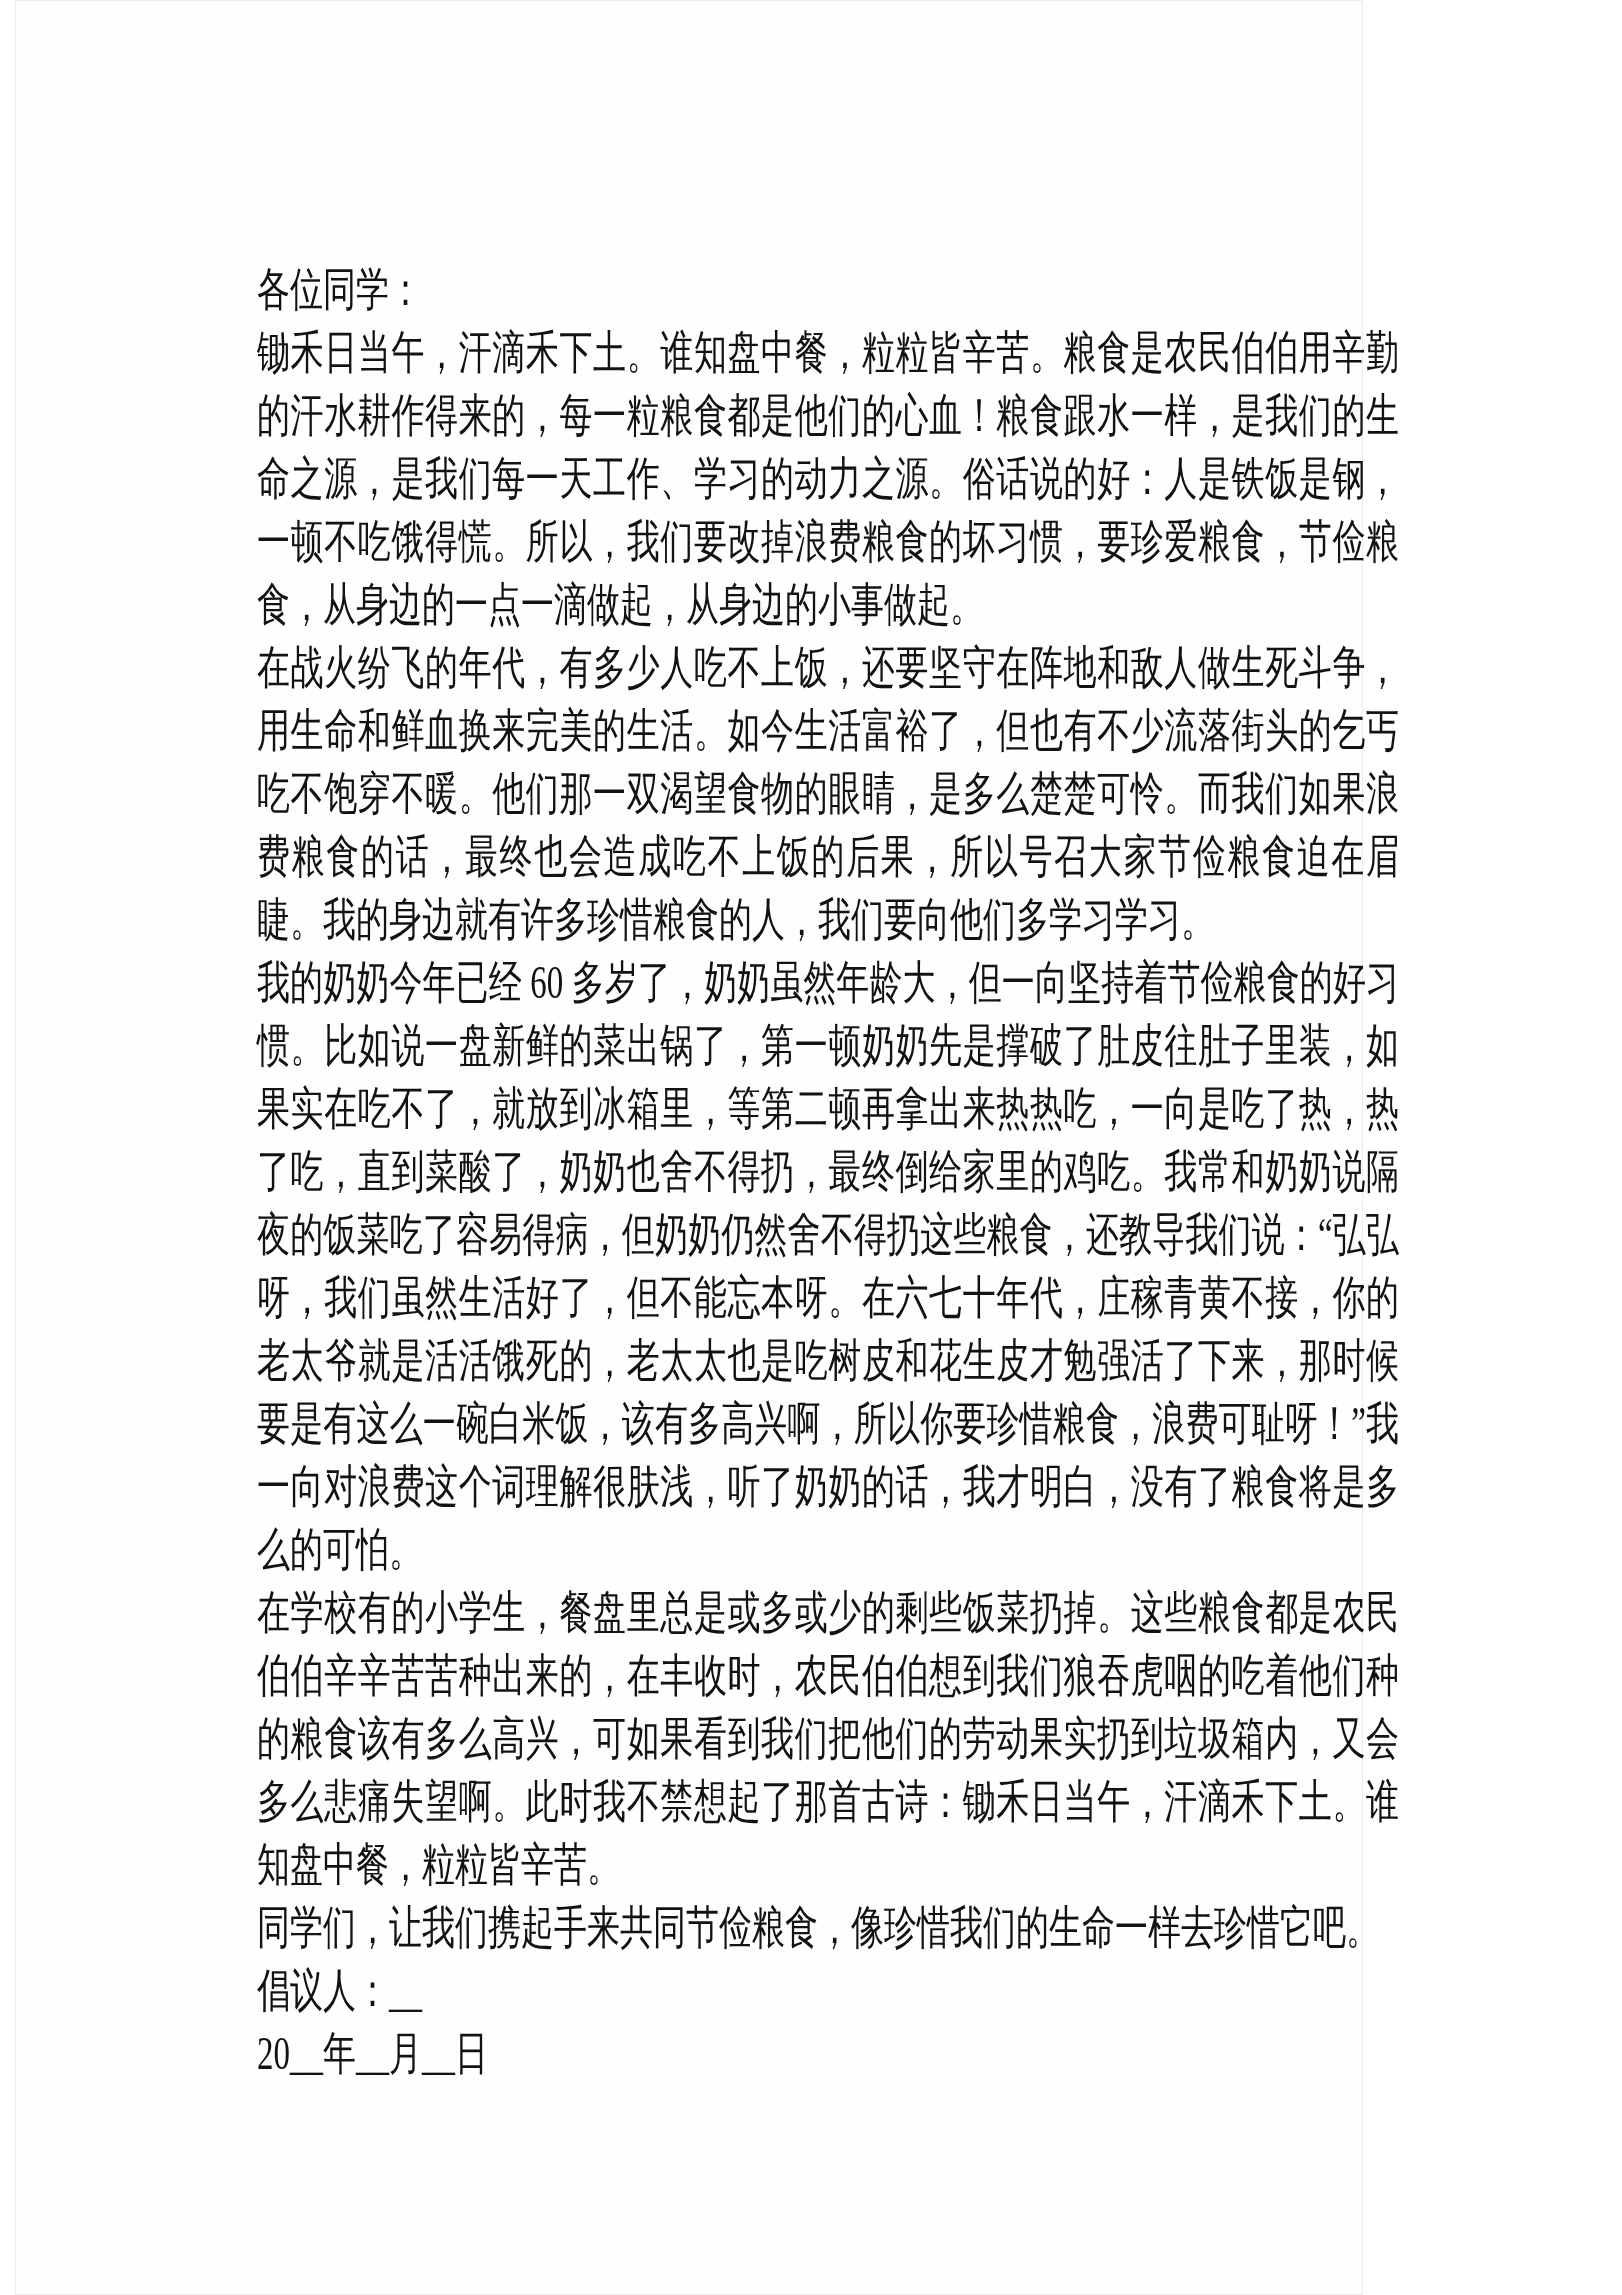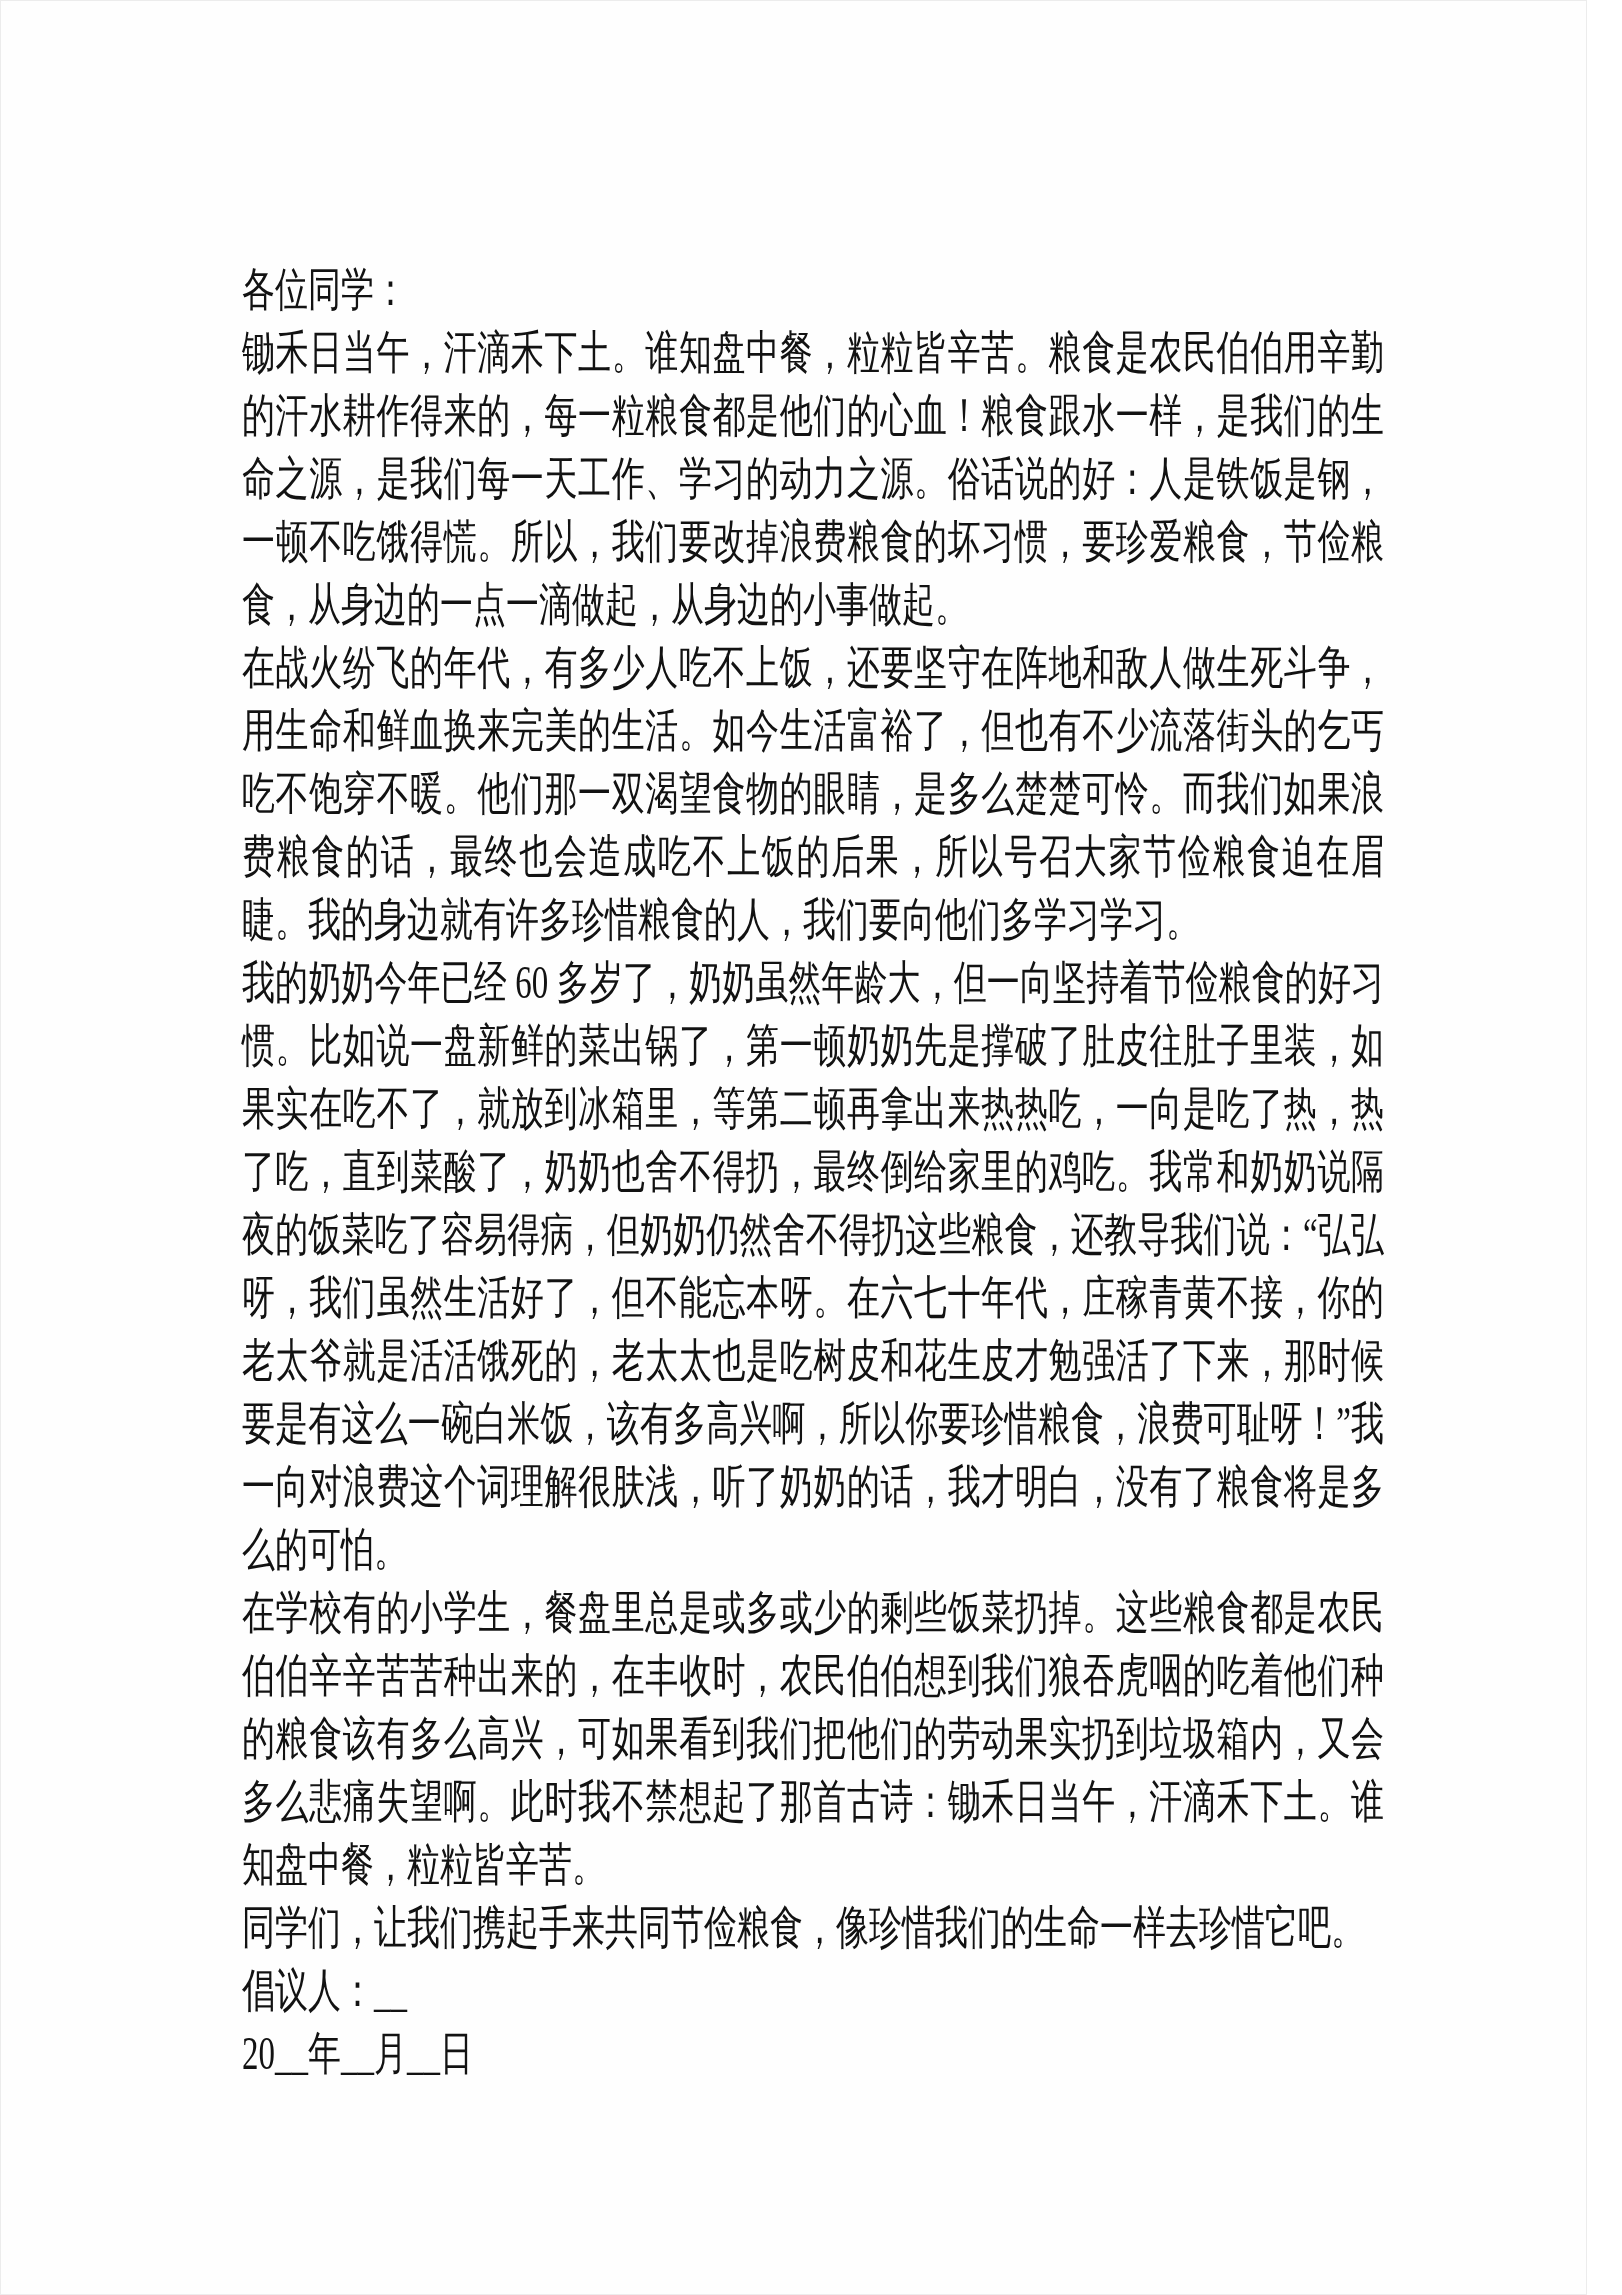--- a/index.html
+++ b/index.html
@@ -8,22 +8,22 @@
   }
   body {
     width: 1623px;
     height: 2295px;
     position: relative;
     background: #ffffff;
     font-family: "Liberation Serif", "DejaVu Serif", serif;
   }
   .page {
     position: absolute;
-    left: 0; top: 0;
-    width: 1587px;
+    left: 15px; top: 0;
+    width: 1348px;
     height: 2295px;
     box-sizing: border-box;
     background: #fefefe;
     border: 1.3px solid #ececec;
   }
   .text-block {
     position: absolute;
     left: 241px;
     top: 258px;
     width: 1142px;

